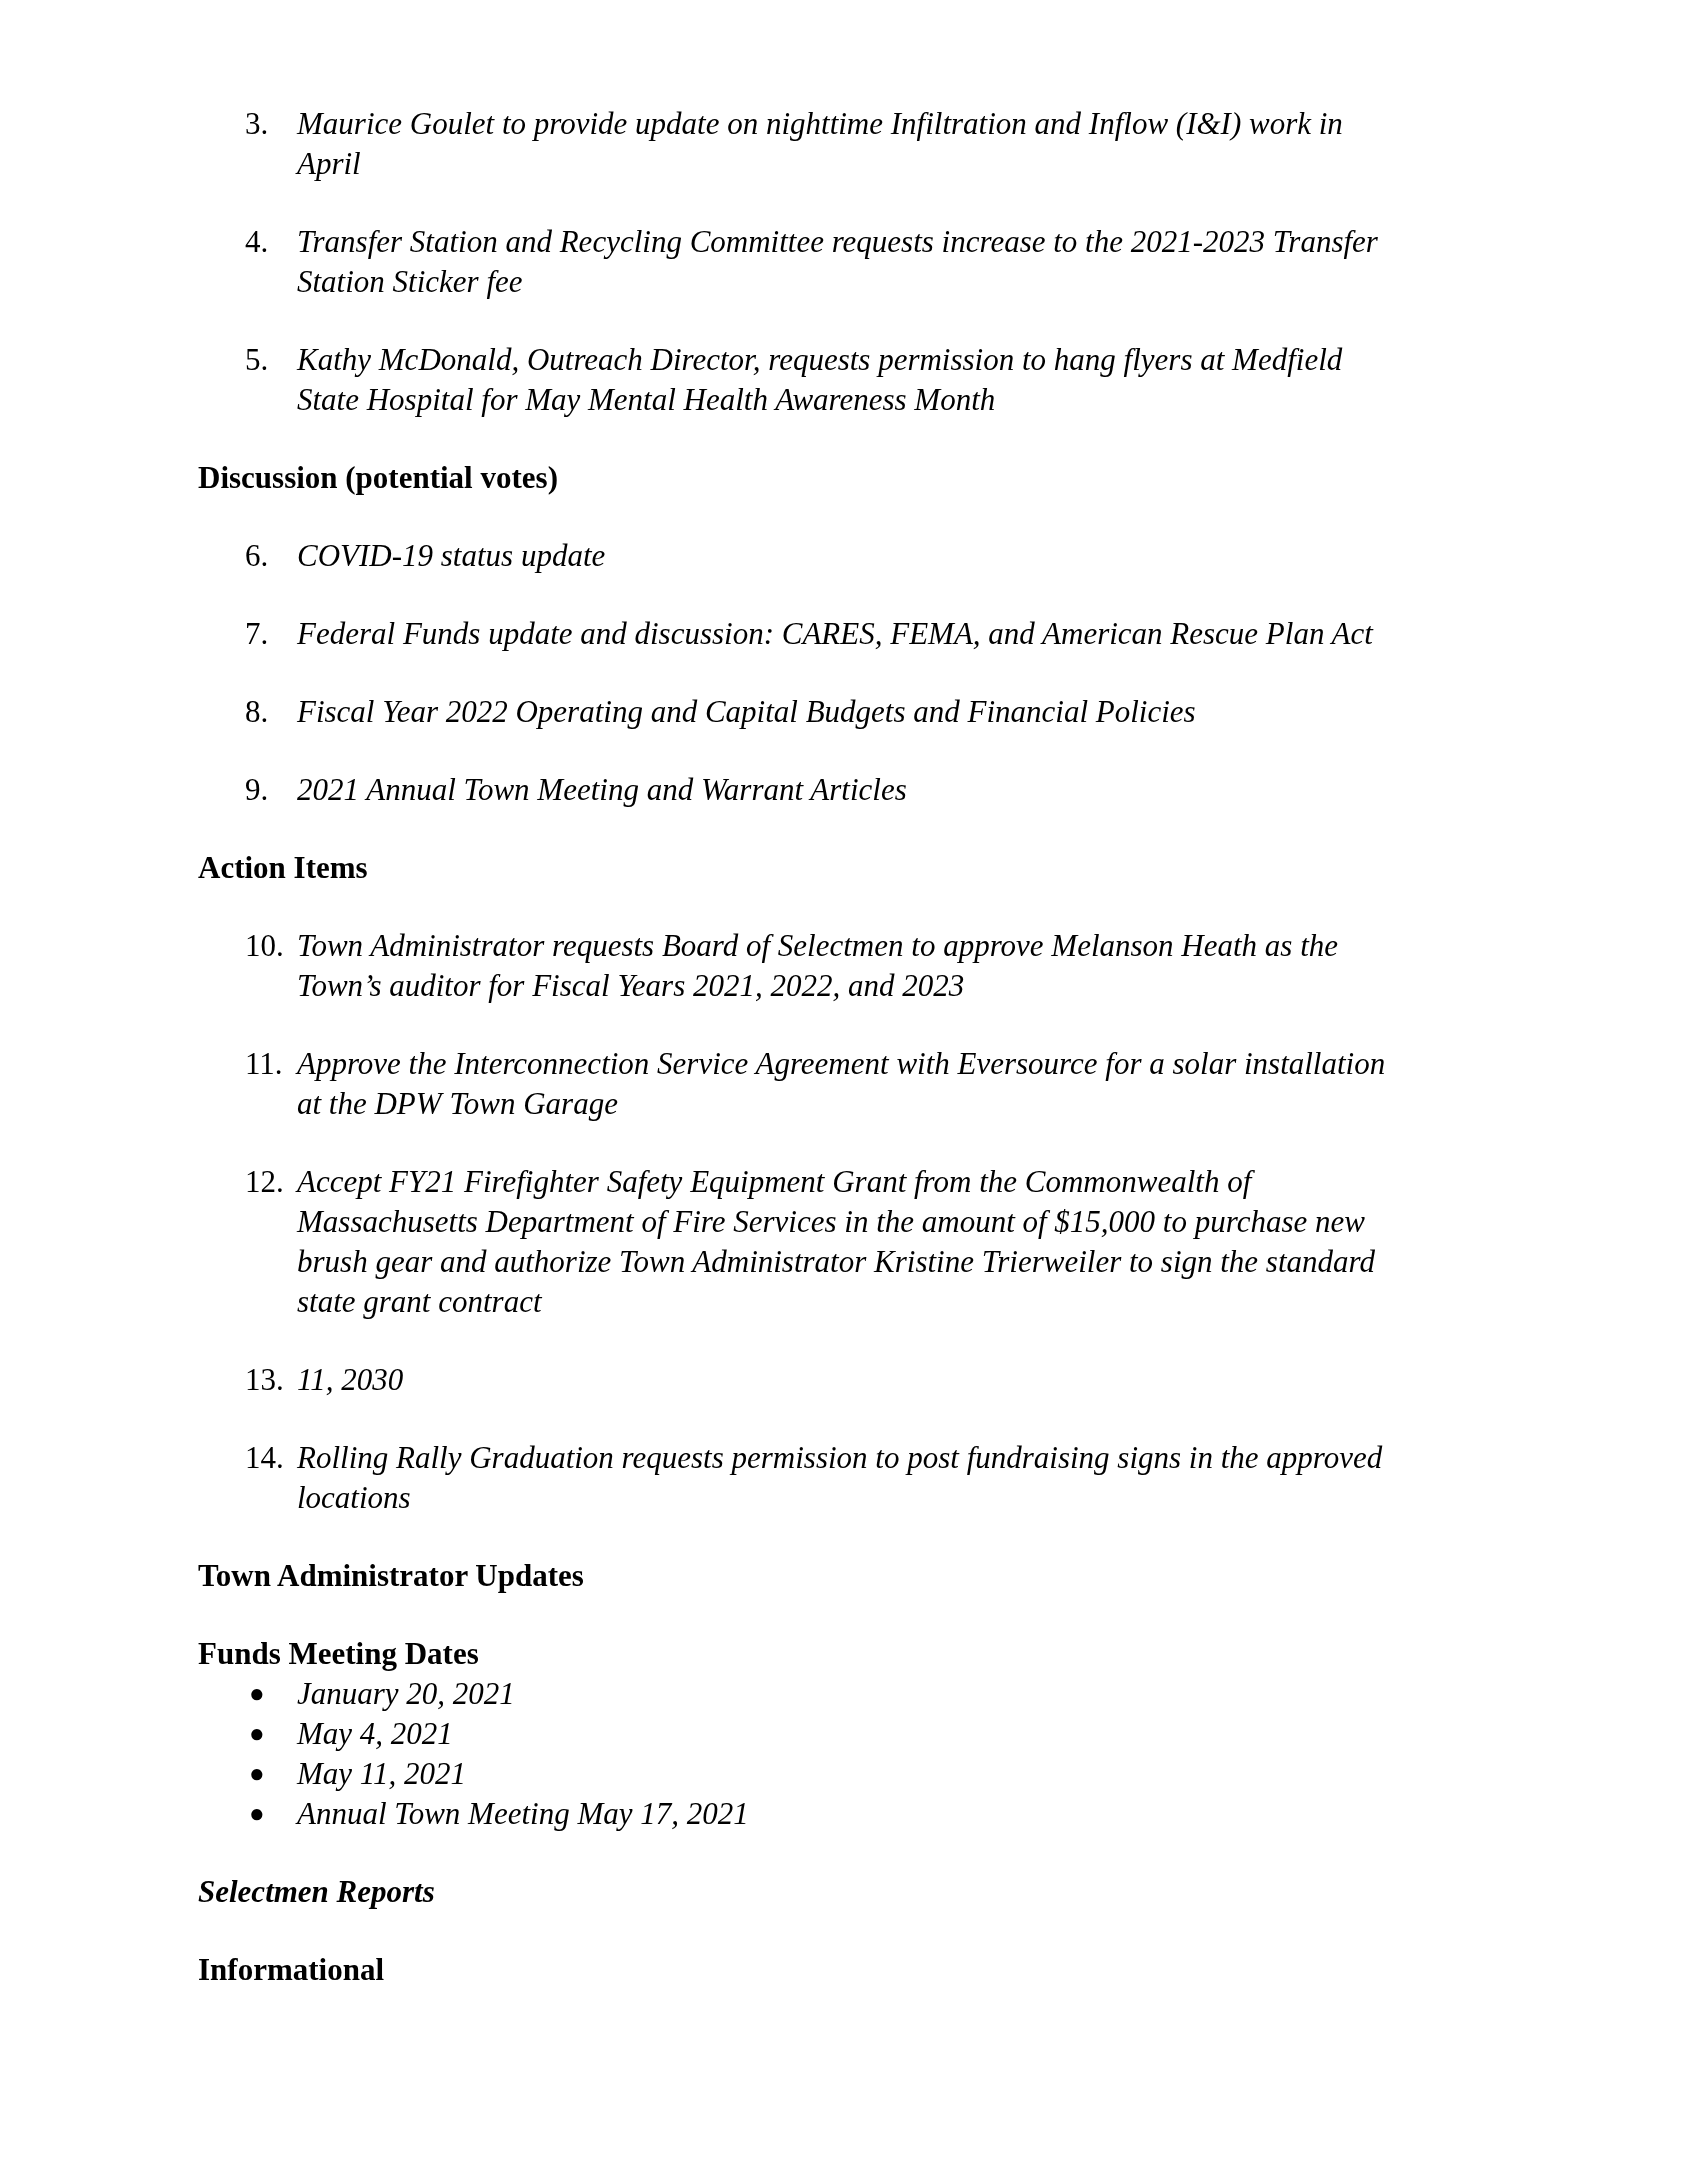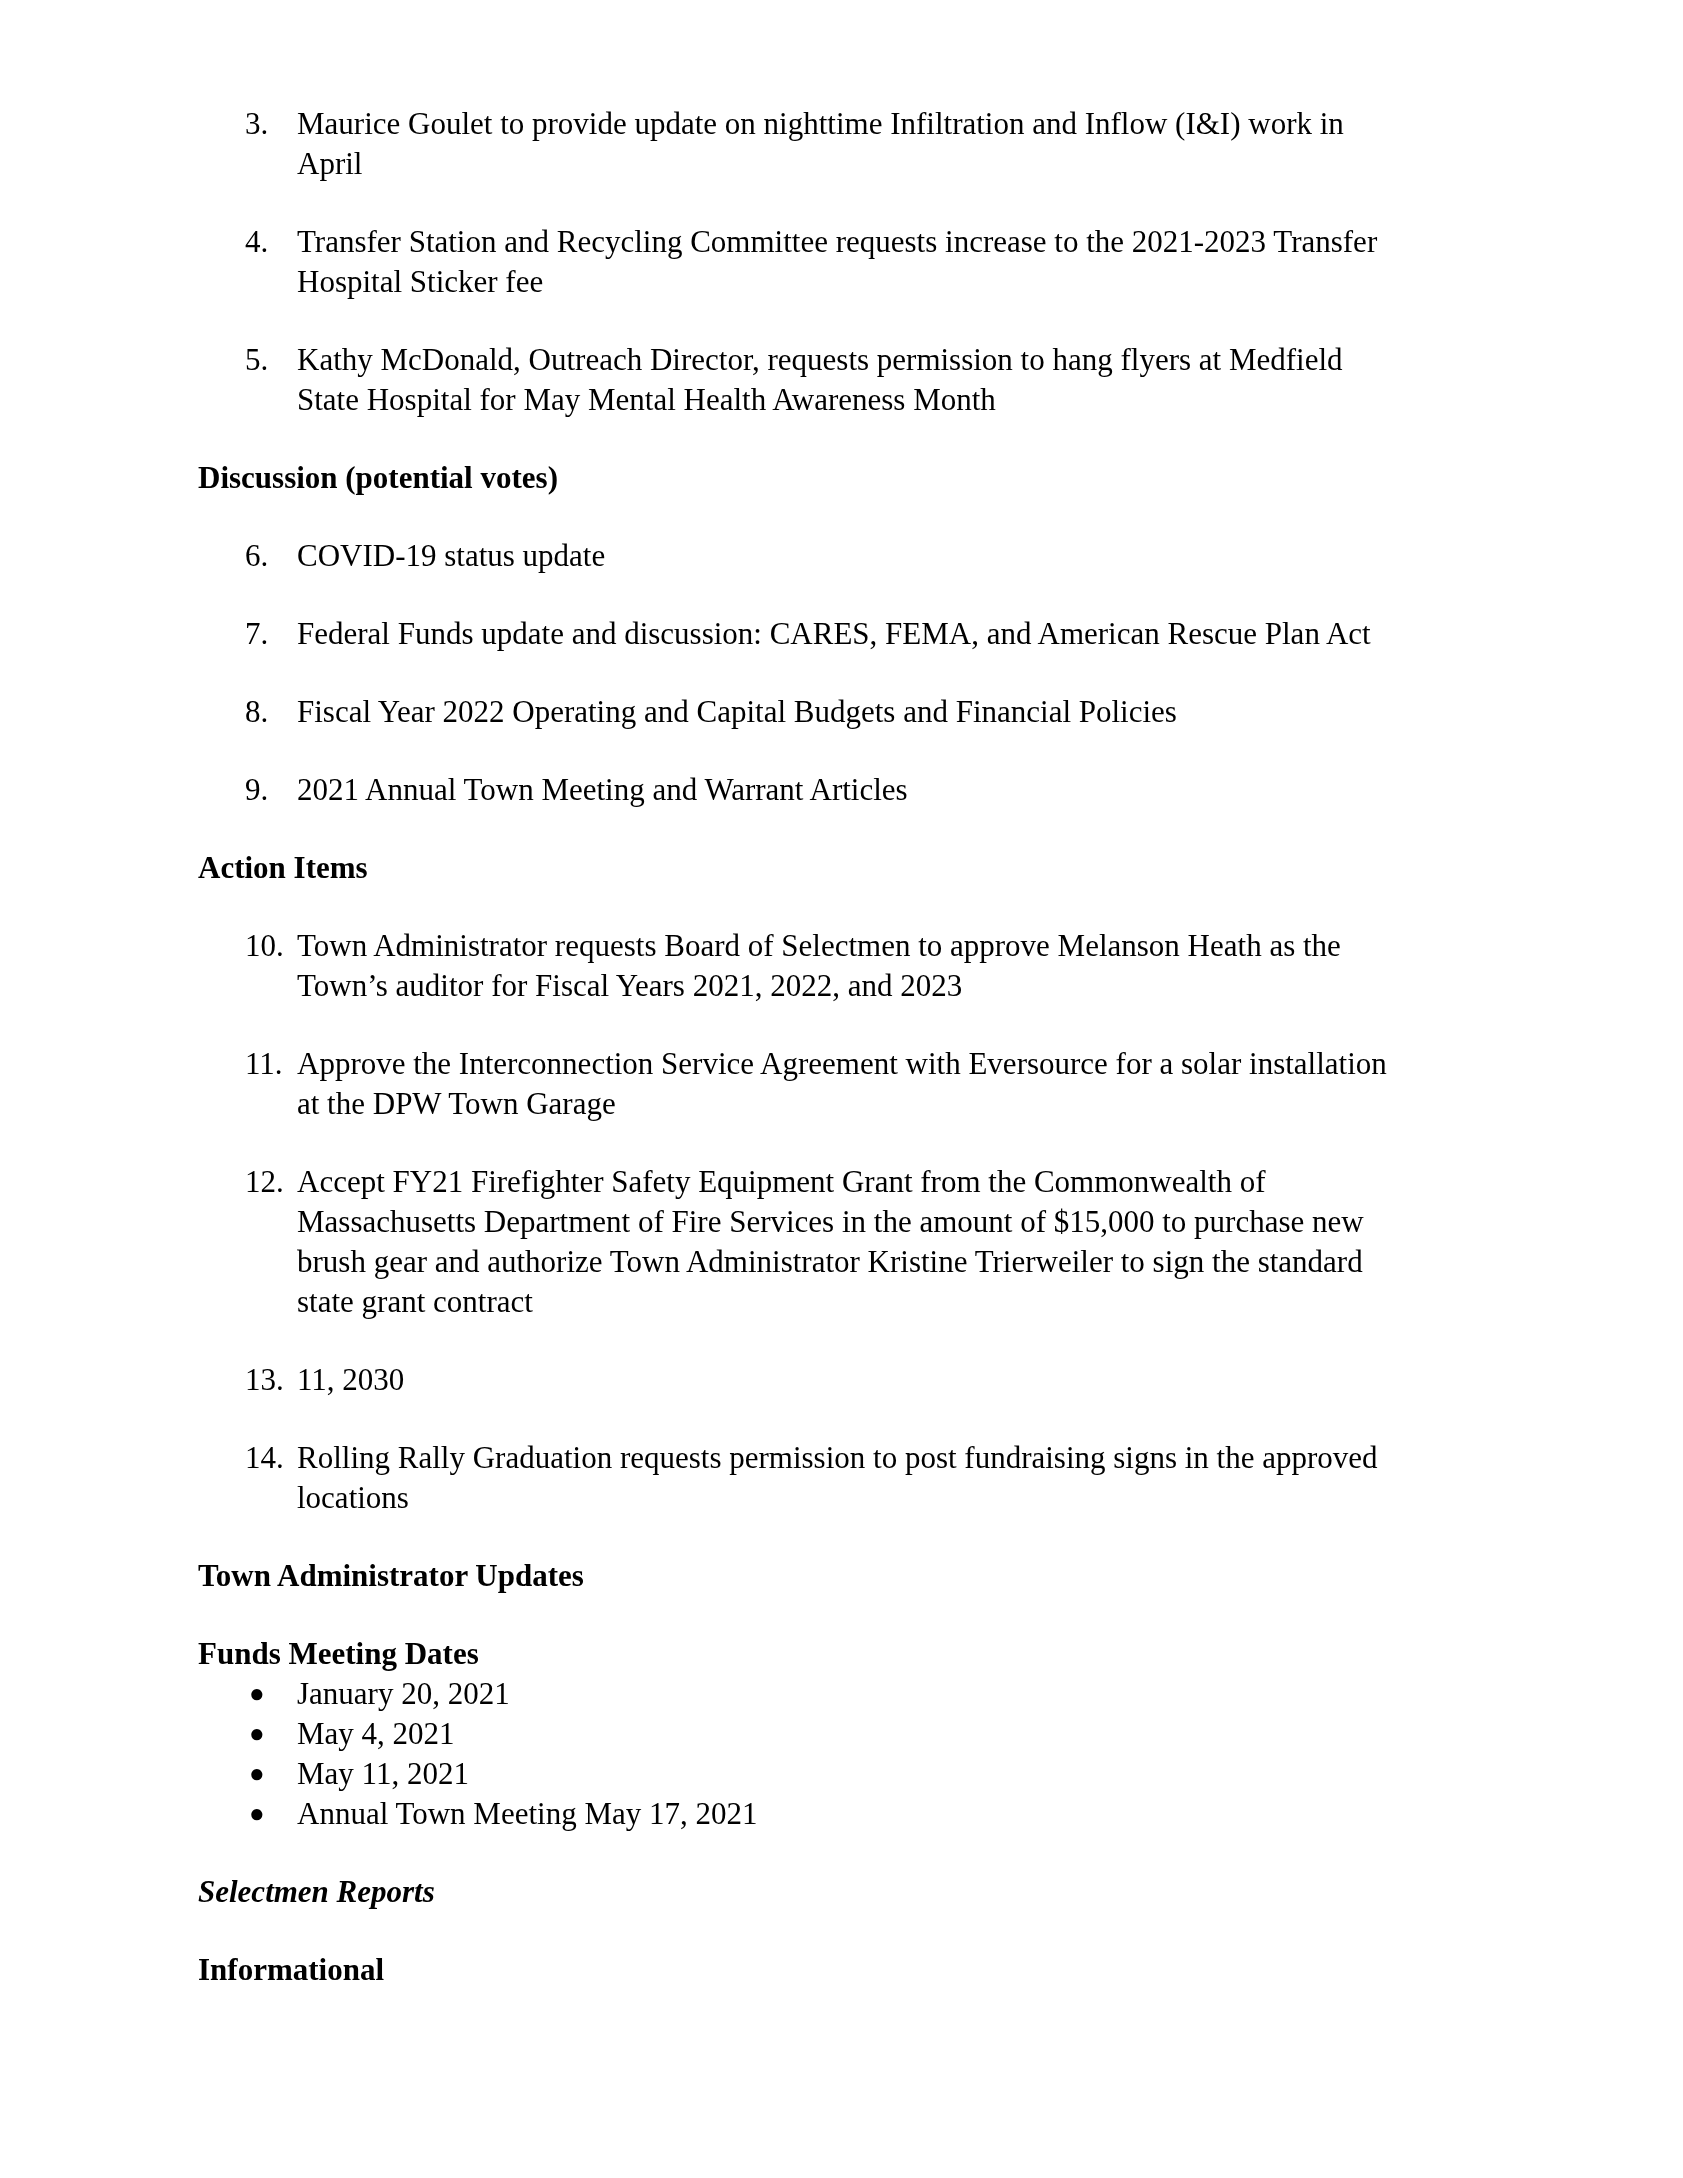--- a/index.html
+++ b/index.html
@@ -53,36 +53,37 @@
     font-style: italic;
   }
   .block.bullet .bullet-glyph {
     position: absolute;
     left: 51px;
     top: 0;
     font-size: 26px;
   }
   .line {
     white-space: nowrap;
+    font-style: italic;
   }
 </style>
 </head>
 <body>
 
 <div class="page">
   <div class="doc-body">
       <div class="block item">
         <span class="num">3.</span>
         <div class="line">Maurice Goulet to provide update on nighttime Infiltration and Inflow (I&amp;I) work in</div>
         <div class="line">April</div>
       </div>
       <div class="block item">
         <span class="num">4.</span>
         <div class="line">Transfer Station and Recycling Committee requests increase to the 2021-2023 Transfer</div>
-        <div class="line">Hospital Sticker fee</div>
+        <div class="line">Station Sticker fee</div>
       </div>
       <div class="block item">
         <span class="num">5.</span>
         <div class="line">Kathy McDonald, Outreach Director, requests permission to hang flyers at Medfield</div>
         <div class="line">State Hospital for May Mental Health Awareness Month</div>
       </div>
       <div class="block heading">Discussion (potential votes)</div>
       <div class="block item">
         <span class="num">6.</span>
         <div class="line">COVID-19 status update</div>

